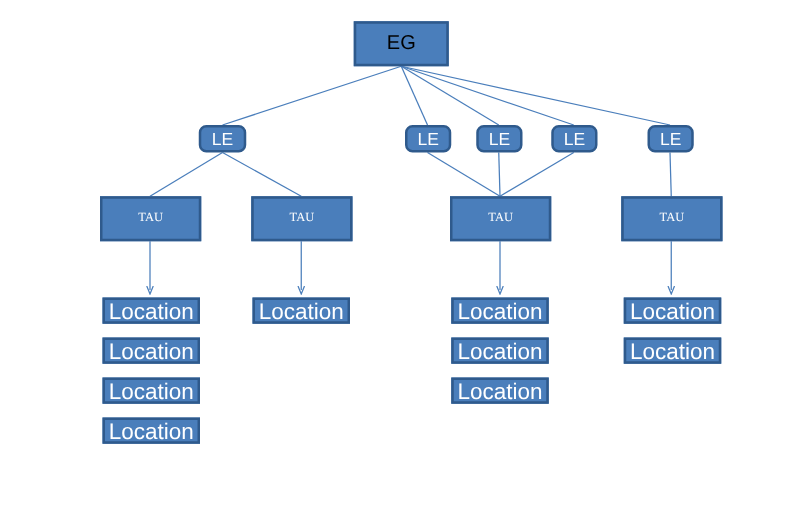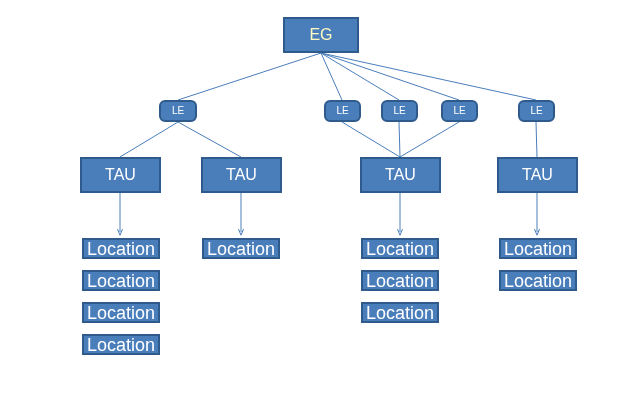--- a/index.html
+++ b/index.html
@@ -37,27 +37,28 @@
     text-align: center;
     line-height: 1;
     white-space: nowrap;
     z-index: 2;
   }
   .node-eg {
     font-size: 16px;
     border-width: 2px;
   }
   .node-le {
-    font-size: 10px;
+    font-size: 14px;
     border-radius: 6px;
     border-width: 2px;
   }
   .node-tau {
-    font-size: 16px;
+    font-size: 10px;
     border-width: 2px;
+    font-family: Liberation Serif, serif;
   }
   .node-location {
     font-size: 18px;
     border-width: 2px;
   }
 </style>
 </head>
 <body>
 
 <div id="diagram-canvas">
@@ -83,21 +84,21 @@
       </g>
     <g id="arrow-edges">
         <line x1="120" y1="193" x2="120" y2="232" stroke="#4a7ebb" stroke-width="1" marker-end="url(#arrowhead)"></line>
         <line x1="241" y1="193" x2="241" y2="232" stroke="#4a7ebb" stroke-width="1" marker-end="url(#arrowhead)"></line>
         <line x1="400" y1="193" x2="400" y2="232" stroke="#4a7ebb" stroke-width="1" marker-end="url(#arrowhead)"></line>
         <line x1="537" y1="193" x2="537" y2="232" stroke="#4a7ebb" stroke-width="1" marker-end="url(#arrowhead)"></line>
       </g>
   </svg>
 
   <div id="node-layer">
-      <div class="node node-eg" style="left: 283px; top: 17px; width: 76px; height: 36px; background: rgb(74, 126, 187); border-color: rgb(47, 90, 140); color: #fef9c3;">
+      <div class="node node-eg" style="left: 283px; top: 17px; width: 76px; height: 36px; background: rgb(74, 126, 187); border-color: rgb(47, 90, 140); color: #000000;">
         <span>EG</span>
       </div>
       <div class="node node-le" style="left: 159px; top: 100px; width: 38px; height: 22px; background: rgb(74, 126, 187); border-color: rgb(47, 90, 140); color: rgb(255, 255, 255);">
         <span>LE</span>
       </div>
       <div class="node node-le" style="left: 324px; top: 100px; width: 37px; height: 22px; background: rgb(74, 126, 187); border-color: rgb(47, 90, 140); color: rgb(255, 255, 255);">
         <span>LE</span>
       </div>
       <div class="node node-le" style="left: 381px; top: 100px; width: 37px; height: 22px; background: rgb(74, 126, 187); border-color: rgb(47, 90, 140); color: rgb(255, 255, 255);">
         <span>LE</span>

